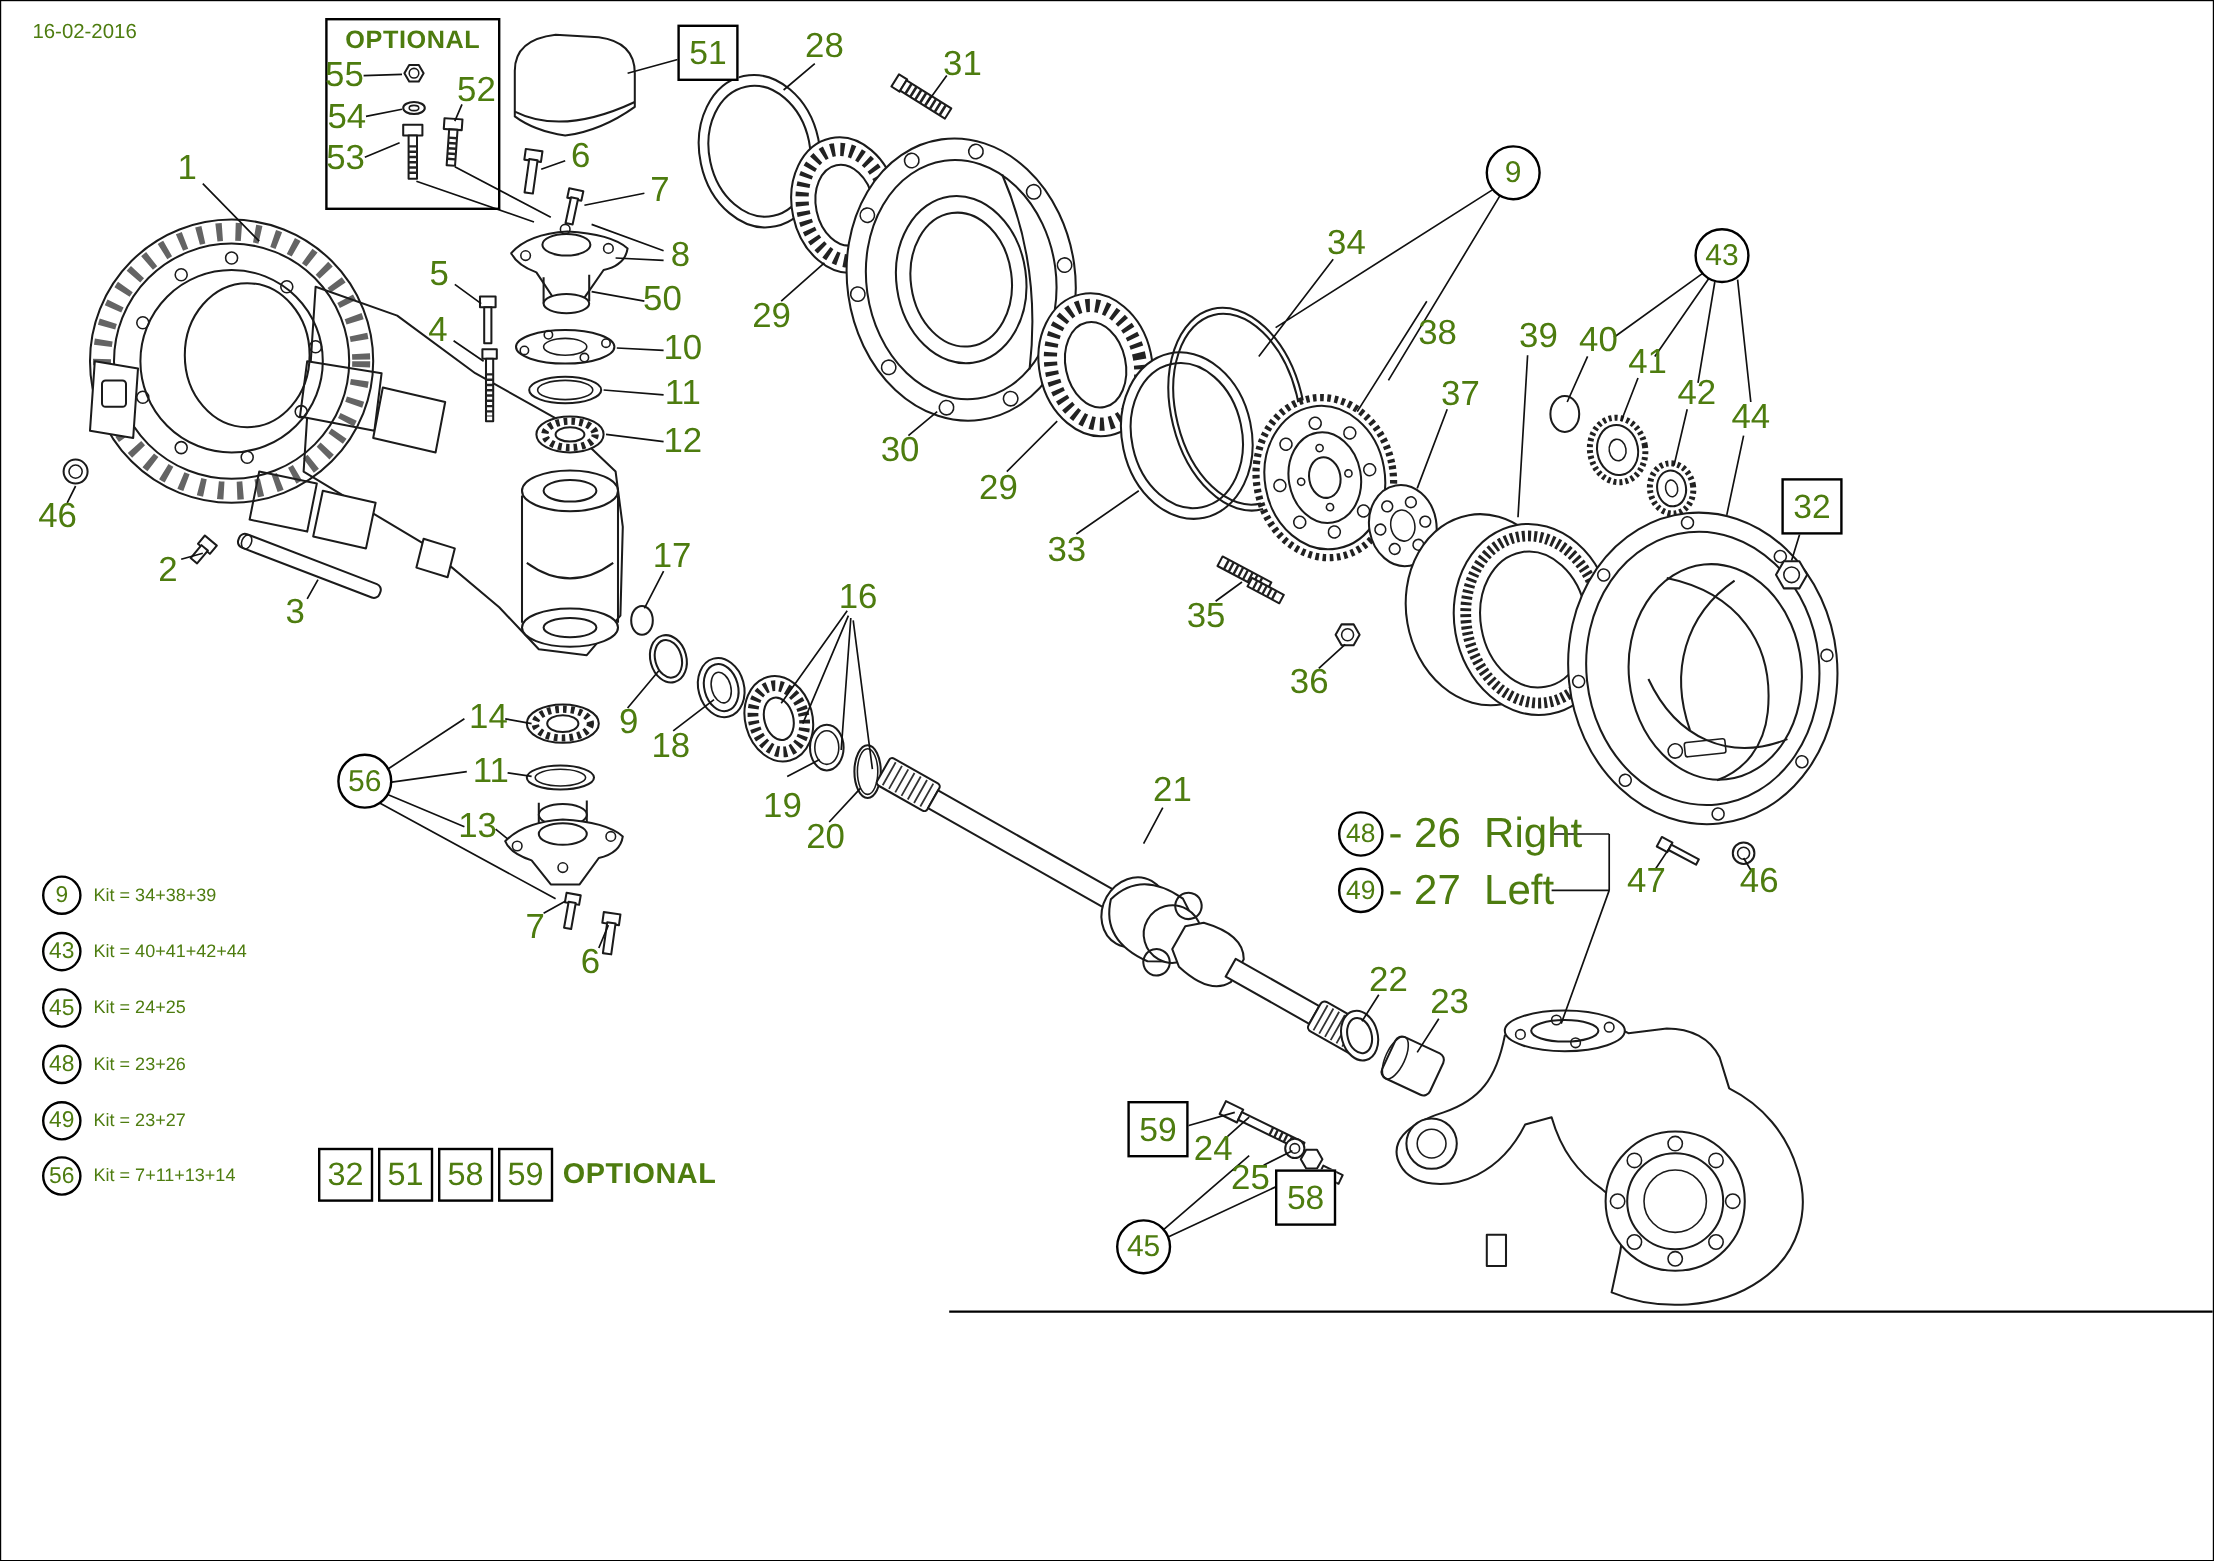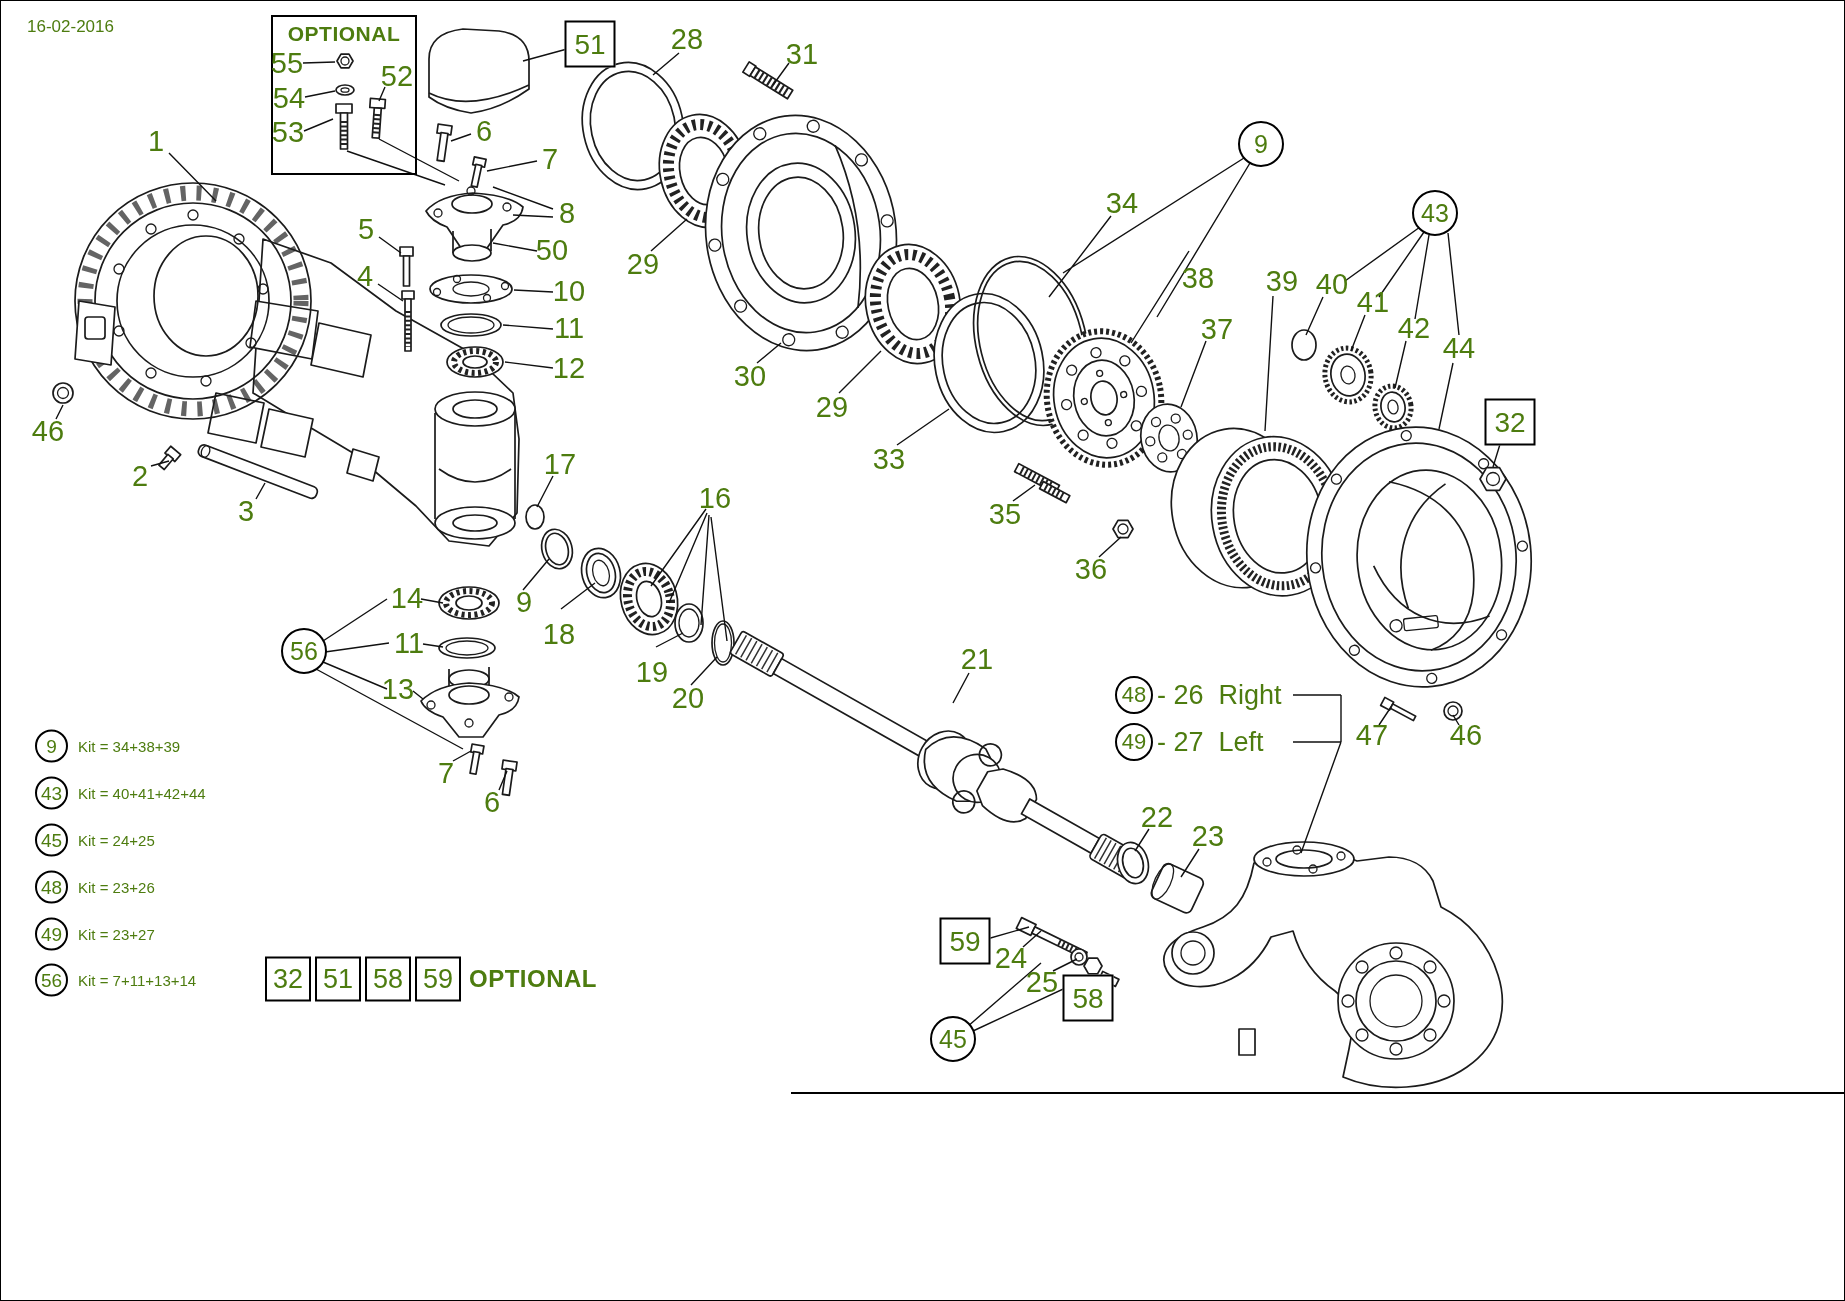--- a/index.html
+++ b/index.html
@@ -28,21 +28,21 @@
   .legend-circle {
     width:33px; height:33px; border:2.2px solid #000; border-radius:50%; box-sizing:border-box;
     display:flex; align-items:center; justify-content:center; font-size:19px; background:#fff; flex:none;
   }
   .legend-text { font-size:15px; white-space:pre; }
   .note-row { position:absolute; display:flex; align-items:center; gap:4px; transform:translate(0,-50%); }
   .note-circle {
     width:38px; height:38px; border:2.3px solid #000; border-radius:50%; box-sizing:border-box;
     display:flex; align-items:center; justify-content:center; font-size:22px; background:#fff; flex:none;
   }
-  .note-text { font-size:27px; white-space:pre; }
+  .note-text { font-size:35px; white-space:pre; }
   .opt-row-box {
     position:absolute; width:46px; height:45px; border:2.4px solid #000; background:#fff; box-sizing:border-box;
     display:flex; align-items:center; justify-content:center; font-size:27px; transform:translate(-50%,-50%);
   }
   .opt-row-label { position:absolute; transform:translate(0,-50%); font-weight:bold; font-size:24px; letter-spacing:.5px; }
 
   
   .p  { fill:#fff; stroke:#1b1b1b; stroke-width:1.7; stroke-linejoin:round; }
   .pn { fill:none; stroke:#1b1b1b; stroke-width:1.7; stroke-linejoin:round; }
   .th { fill:none; stroke:#1b1b1b; stroke-width:1.3; }
@@ -440,21 +440,21 @@
       <div class="callout" style="left: 1331px; top: 283px;">40</div>
       <div class="callout" style="left: 1372px; top: 301px;">41</div>
       <div class="callout" style="left: 1413px; top: 327px;">42</div>
       <div class="callout" style="left: 1458px; top: 347px;">44</div>
       <div class="callout" style="left: 1216px; top: 328px;">37</div>
       <div class="callout" style="left: 1004px; top: 513px;">35</div>
       <div class="callout" style="left: 1090px; top: 568px;">36</div>
       <div class="callout" style="left: 559px; top: 463px;">17</div>
       <div class="callout" style="left: 714px; top: 497px;">16</div>
       <div class="callout" style="left: 523px; top: 601px;">9</div>
-      <div class="callout" style="left: 558px; top: 621px; margin-top: 12px;">18</div>
+      <div class="callout" style="left: 558px; top: 621px;">18</div>
       <div class="callout" style="left: 651px; top: 635px; margin-top: 36px;">19</div>
       <div class="callout" style="left: 687px; top: 697px;">20</div>
       <div class="callout" style="left: 406px; top: 597px;">14</div>
       <div class="callout" style="left: 408px; top: 642px;">11</div>
       <div class="callout" style="left: 397px; top: 688px;">13</div>
       <div class="callout" style="left: 445px; top: 772px;">7</div>
       <div class="callout" style="left: 491px; top: 801px;">6</div>
       <div class="callout" style="left: 976px; top: 658px;">21</div>
       <div class="callout" style="left: 1156px; top: 816px;">22</div>
       <div class="callout" style="left: 1207px; top: 835px;">23</div>

